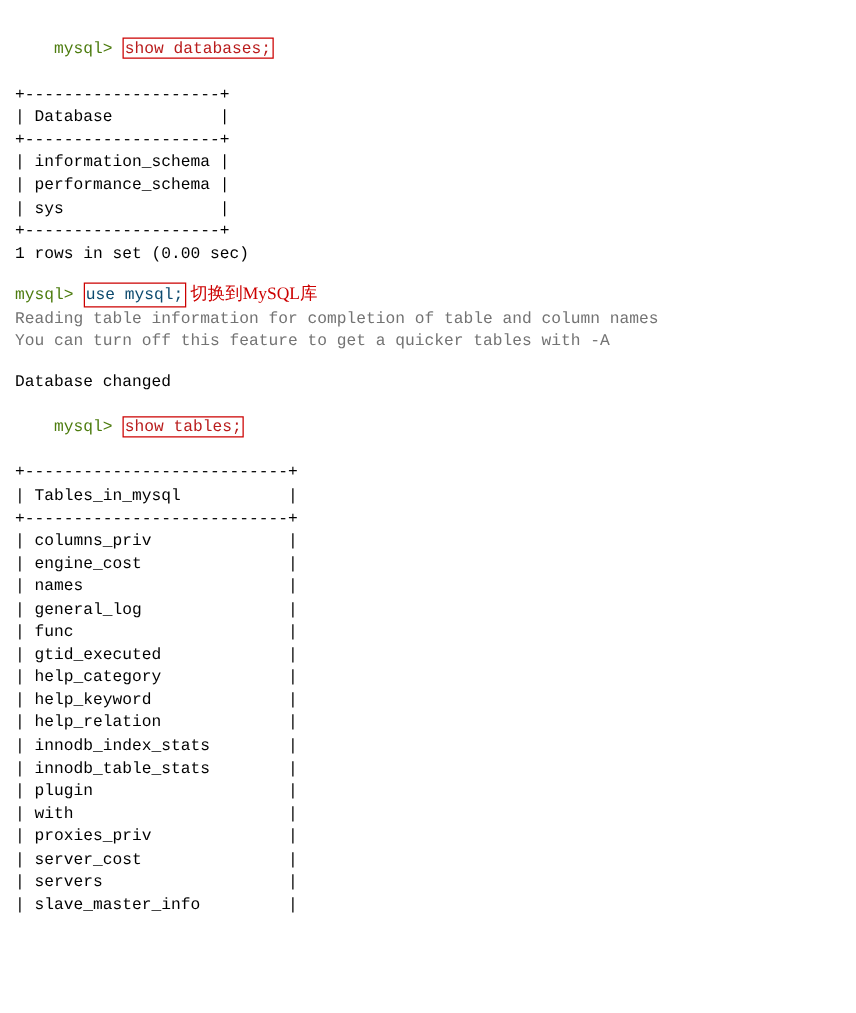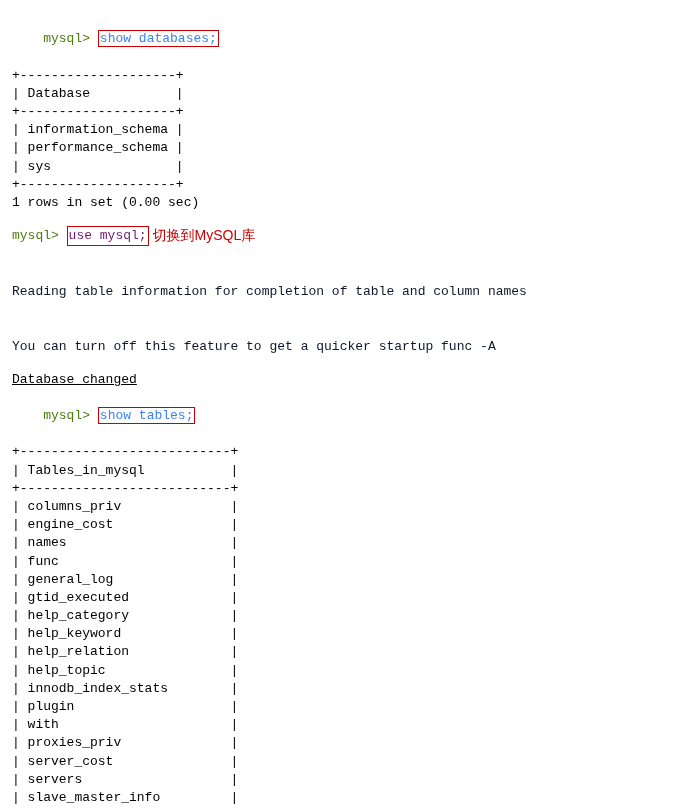--- a/index.html
+++ b/index.html
@@ -25,41 +25,39 @@
       line-height: 1.4;
       display: block;
     }
     .prompt {
       color: #4d7c0f;
     }
     .command-box {
       display: inline;
       border: 1.5px solid #cc0000;
       padding: 0 1px;
-      color: #3b82f6;
+      color: #b91c1c;
       background: #ffffff;
     }
     .highlighted-command {
       display: inline;
       border: 1.5px solid #cc0000;
       padding: 0 1px;
-      color: #701a75;
+      color: #0c4a6e;
       background: #ffffff;
     }
     .chinese-label {
       color: #cc0000;
-      font-family: Liberation Sans, sans-serif;
+      font-family: Liberation Serif, serif;
       font-size: 14px;
     }
     .info-text {
-      color: #0f172a;
-      margin-top: 37px;
+      color: #737373;
     }
     .db-changed {
-      text-decoration: underline;
     }
     .separator {
       color: #000000;
     }
     .empty-line {
       height: 14px;
       display: block;
     }
   </style>
 </head>
@@ -85,47 +83,47 @@
 
   <span class="line">1 rows in set (0.00 sec)</span>
 
   <span class="empty-line"></span>
 
   <div class="line" style="display:flex;align-items:center;">
     <span class="prompt">mysql&gt; </span><span class="highlighted-command">use mysql;</span><span class="chinese-label"> 切换到MySQL库</span>
   </div>
 
   <span class="line info-text">Reading table information for completion of table and column names</span>
-  <span class="line info-text">You can turn off this feature to get a quicker startup func -A</span>
+  <span class="line info-text">You can turn off this feature to get a quicker tables with -A</span>
 
   <span class="empty-line"></span>
 
   <span class="line db-changed">Database changed</span>
 
   <span class="line">
     <span class="prompt">mysql&gt; </span><span class="command-box">show tables;</span>
   </span>
 
   <span class="line separator">+---------------------------+</span>
 
   <span class="line">| Tables_in_mysql           |</span>
 
   <span class="line separator">+---------------------------+</span>
 
   <span class="line">| columns_priv              |</span>
   <span class="line">| engine_cost               |</span>
   <span class="line">| names                     |</span>
+  <span class="line">| general_log               |</span>
   <span class="line">| func                      |</span>
-  <span class="line">| general_log               |</span>
   <span class="line">| gtid_executed             |</span>
   <span class="line">| help_category             |</span>
   <span class="line">| help_keyword              |</span>
   <span class="line">| help_relation             |</span>
-  <span class="line">| help_topic                |</span>
   <span class="line">| innodb_index_stats        |</span>
+  <span class="line">| innodb_table_stats        |</span>
   <span class="line">| plugin                    |</span>
   <span class="line">| with                      |</span>
   <span class="line">| proxies_priv              |</span>
   <span class="line">| server_cost               |</span>
   <span class="line">| servers                   |</span>
   <span class="line">| slave_master_info         |</span>
 
 </div>
 
 </body></html>

